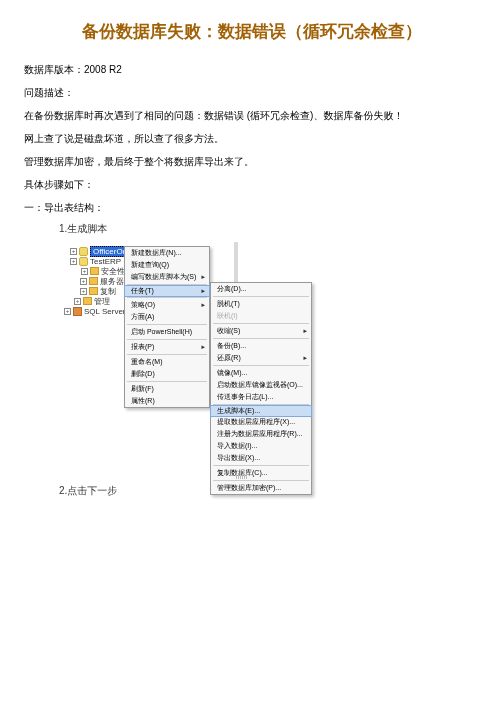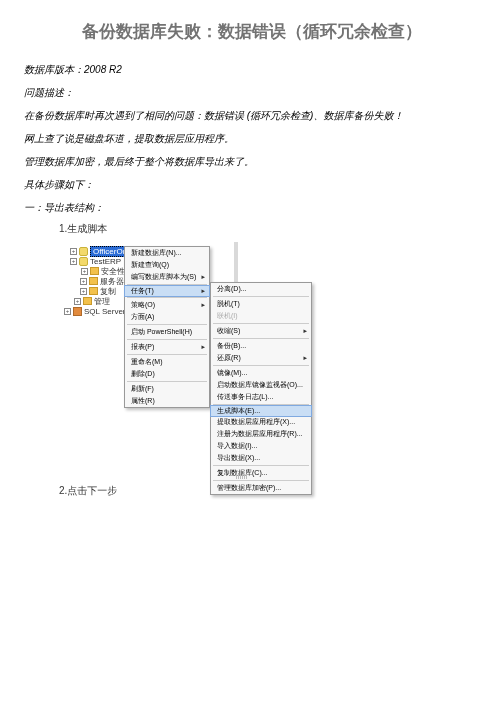--- a/index.html
+++ b/index.html
@@ -10,28 +10,27 @@
       font-family: "Microsoft YaHei", Arial, sans-serif;
       font-size: 10px;
       color: #333;
       padding: 20px 24px;
     }
     h1 {
       font-size: 17px;
       font-weight: bold;
       text-align: center;
       margin-bottom: 18px;
-      color: #737373;
+      color: #a16207;
     }
     .para {
       font-size: 10px;
       line-height: 1.7;
       margin-bottom: 6px;
       color: #000;
-      font-style: italic;
     }
     .step {
       font-size: 10px;
       margin-left: 35px;
       margin-top: 6px;
       margin-bottom: 6px;
     }
     .screenshot {
       margin-left: 40px;
       margin-top: 6px;
@@ -150,21 +149,21 @@
     }
   </style>
 </head>
 <body>
 
 <h1>备份数据库失败：数据错误（循环冗余检查）</h1>
 
 <p class="para">数据库版本：2008 R2</p>
 <p class="para">问题描述：</p>
 <p class="para">在备份数据库时再次遇到了相同的问题：数据错误 (循环冗余检查)、数据库备份失败！</p>
-<p class="para">网上查了说是磁盘坏道，提取数据层应用程序。</p>
+<p class="para">网上查了说是磁盘坏道，所以查了很多方法。</p>
 <p class="para">管理数据库加密，最后终于整个将数据库导出来了。</p>
 <p class="para">具体步骤如下：</p>
 <p class="para">一：导出表结构：</p>
 
 <p class="step">1.生成脚本</p>
 
 <div class="screenshot">
   <div class="grey-strip"></div>
 
   <div class="tree">

